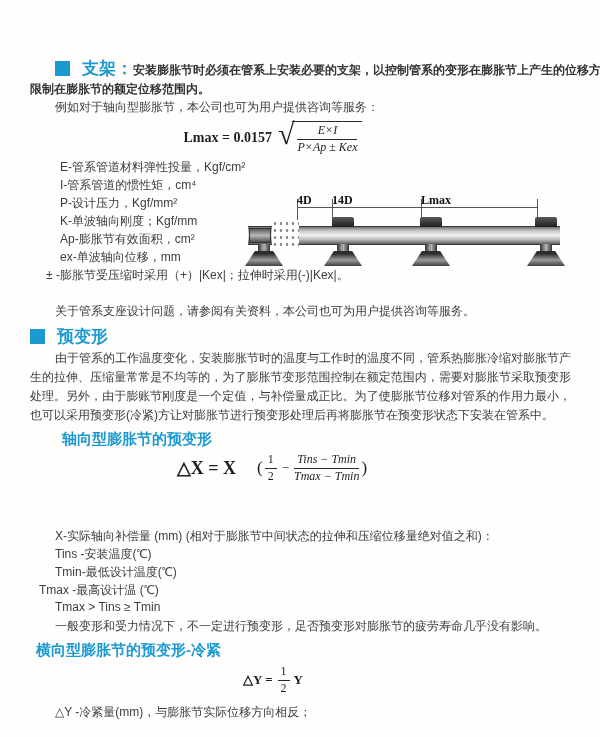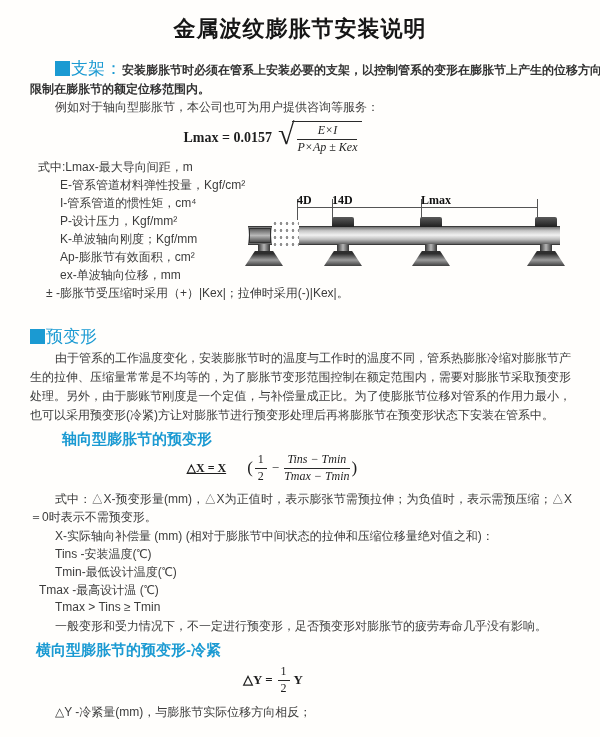--- a/index.html
+++ b/index.html
@@ -3,37 +3,37 @@
 <meta charset="utf-8">
 <style>
   html,body{margin:0;padding:0;}
   body{background:#e9edf0;font-family:"Liberation Sans",sans-serif;}
   .page{position:relative;width:600px;height:737px;margin:0 auto;background:#fffefc;overflow:hidden;color:#3c3c3c;}
   .t{font-size:12px;color:#3c3c3c;}
   .abs{position:absolute;}
   .page-title{top:14px;left:0;width:600px;text-align:center;font-size:22px;font-weight:bold;color:#161616;letter-spacing:1px;}
   .sec-row{top:57px;left:55px;display:flex;align-items:baseline;white-space:nowrap;}
   .sq{display:inline-block;width:15px;height:15px;background:#1b9ad2;margin-right:1px;align-self:center;}
-  .sec-h{font-size:17px;font-weight:normal;color:#1b9ad2;}
+  .sec-h{font-size:17px;font-weight:bold;color:#1b9ad2;padding-left:11px;}
   .bold-line{font-weight:bold;color:#333;}
   .line2{top:81px;left:30px;}
   .example{top:99px;left:55px;}
   
   .formula{left:4px;width:538px;display:flex;justify-content:center;align-items:center;font-family:"Liberation Serif",serif;color:#1e1e1e;}
   .f1{top:120px;height:36px;}
   .f-lhs{font-weight:bold;font-size:14px;margin-right:6px;}
   .sqrt{display:inline-flex;align-items:flex-start;}
   .sqrt-sym{font-size:30px;line-height:26px;font-weight:400;margin-right:-2px;}
   .sqrt-body{border-top:1.5px solid #2a2a2a;padding:2px 5px 0;}
   .frac{display:inline-flex;flex-direction:column;text-align:center;font-size:12px;line-height:1.15;vertical-align:middle;justify-content:center;}
   .frac .num{border-bottom:1px solid #2a2a2a;padding:0 3px 1px;}
   .frac .den{padding-top:1px;}
   .ital{font-style:italic;}
   .f2{top:452px;height:32px;font-size:13px;}
-  .f2 .f-lhs{font-size:12px;margin-right:19px;text-decoration:underline;}
+  .f2 .f-lhs{font-size:18px;margin-right:19px;}
   .f2 .paren{font-size:17px;font-weight:400;margin:0 2px;}
   .f2 .op{margin:0 5px;}
   .f3{top:666px;height:28px;}
   .f3 .f-lhs{font-size:13px;margin-right:5px;}
   .f3 .rhs{font-weight:bold;font-size:13px;margin-left:4px;}
   
   .defs{top:158px;left:38px;line-height:18px;}
   .defs .dline{padding-left:22px;}
   .defs .first{padding-left:0;}
   .defs .plusminus{padding-left:8px;}
@@ -69,21 +69,20 @@
   .ax0{top:528px;left:55px}.ax1{top:546px;left:55px}.ax2{top:564px;left:55px}
   .ax3{top:582px;left:39px}.ax4{top:600px;left:55px}.ax5{top:618px;left:55px}
   .lateral-h{top:641px;left:36px;}
   .lat-line{top:698px;left:55px;margin-top:6px;}
 </style>
 </head>
 <body>
 
 <div class="page">
 
-  <div class="abs page-title">金属波纹膨胀节安装说明</div>
 
   <div class="abs sec-row">
     <span class="sq"></span>
     <span class="sec-h">支架：</span>
     <span class="t bold-line">安装膨胀节时必须在管系上安装必要的支架，以控制管系的变形在膨胀节上产生的位移方向并</span>
   </div>
   <div class="abs t bold-line line2">限制在膨胀节的额定位移范围内。</div>
   <div class="abs t example">例如对于轴向型膨胀节，本公司也可为用户提供咨询等服务：</div>
 
   <div class="abs formula f1">
@@ -93,29 +92,29 @@
       <span class="sqrt-body">
         <span class="frac ital">
           <span class="num">E×I</span>
           <span class="den">P×Ap ± Kex</span>
         </span>
       </span>
     </span>
   </div>
 
   <div class="abs t defs">
-    <div class="dline first">式中:Lmax-最大导向间距，m</div>
     <div class="dline">E-管系管道材料弹性投量，Kgf/cm²</div>
     <div class="dline">I-管系管道的惯性矩，cm⁴</div>
     <div class="dline">P-设计压力，Kgf/mm²</div>
     <div class="dline">K-单波轴向刚度；Kgf/mm</div>
     <div class="dline">Ap-膨胀节有效面积，cm²</div>
     <div class="dline">ex-单波轴向位移，mm</div>
     <div class="dline plusminus">± -膨胀节受压缩时采用（+）|Kex|；拉伸时采用(-)|Kex|。</div>
   </div>
+  <div class="abs t note">关于管系支座设计问题，请参阅有关资料，本公司也可为用户提供咨询等服务。</div>
 
   <div class="abs diagram">
     <div class="dim-line"></div>
     <div class="tick tk1"></div>
     <div class="tick tk2"></div>
     <div class="tick tk3"></div>
     <div class="tick tk4"></div>
     <div class="dlabel dl1">4D</div>
     <div class="dlabel dl2">14D</div>
     <div class="dlabel dl3">Lmax</div>
@@ -149,21 +148,20 @@
       <span class="num">1</span>
       <span class="den">2</span>
     </span>
     <span class="op">−</span>
     <span class="frac ital">
       <span class="num">Tins − Tmin</span>
       <span class="den">Tmax − Tmin</span>
     </span>
     <span class="paren">)</span>
   </div>
-  <div class="abs t axial-p1">式中：△X-预变形量(mm)，△X为正值时，表示膨张节需预拉伸；为负值时，表示需预压缩；△X＝0时表示不需预变形。</div>
   <div class="abs t ax0">X-实际轴向补偿量 (mm) (相对于膨胀节中间状态的拉伸和压缩位移量绝对值之和)：</div>
   <div class="abs t ax1">Tins -安装温度(℃)</div>
   <div class="abs t ax2">Tmin-最低设计温度(℃)</div>
   <div class="abs t ax3">Tmax -最高设计温 (℃)</div>
   <div class="abs t ax4">Tmax &gt; Tins ≥ Tmin</div>
   <div class="abs t ax5">一般变形和受力情况下，不一定进行预变形，足否预变形对膨胀节的疲劳寿命几乎没有影响。</div>
 
   <div class="abs sub-h lateral-h">横向型膨胀节的预变形-冷紧</div>
   <div class="abs formula f3">
     <span class="f-lhs">△Y =</span>

